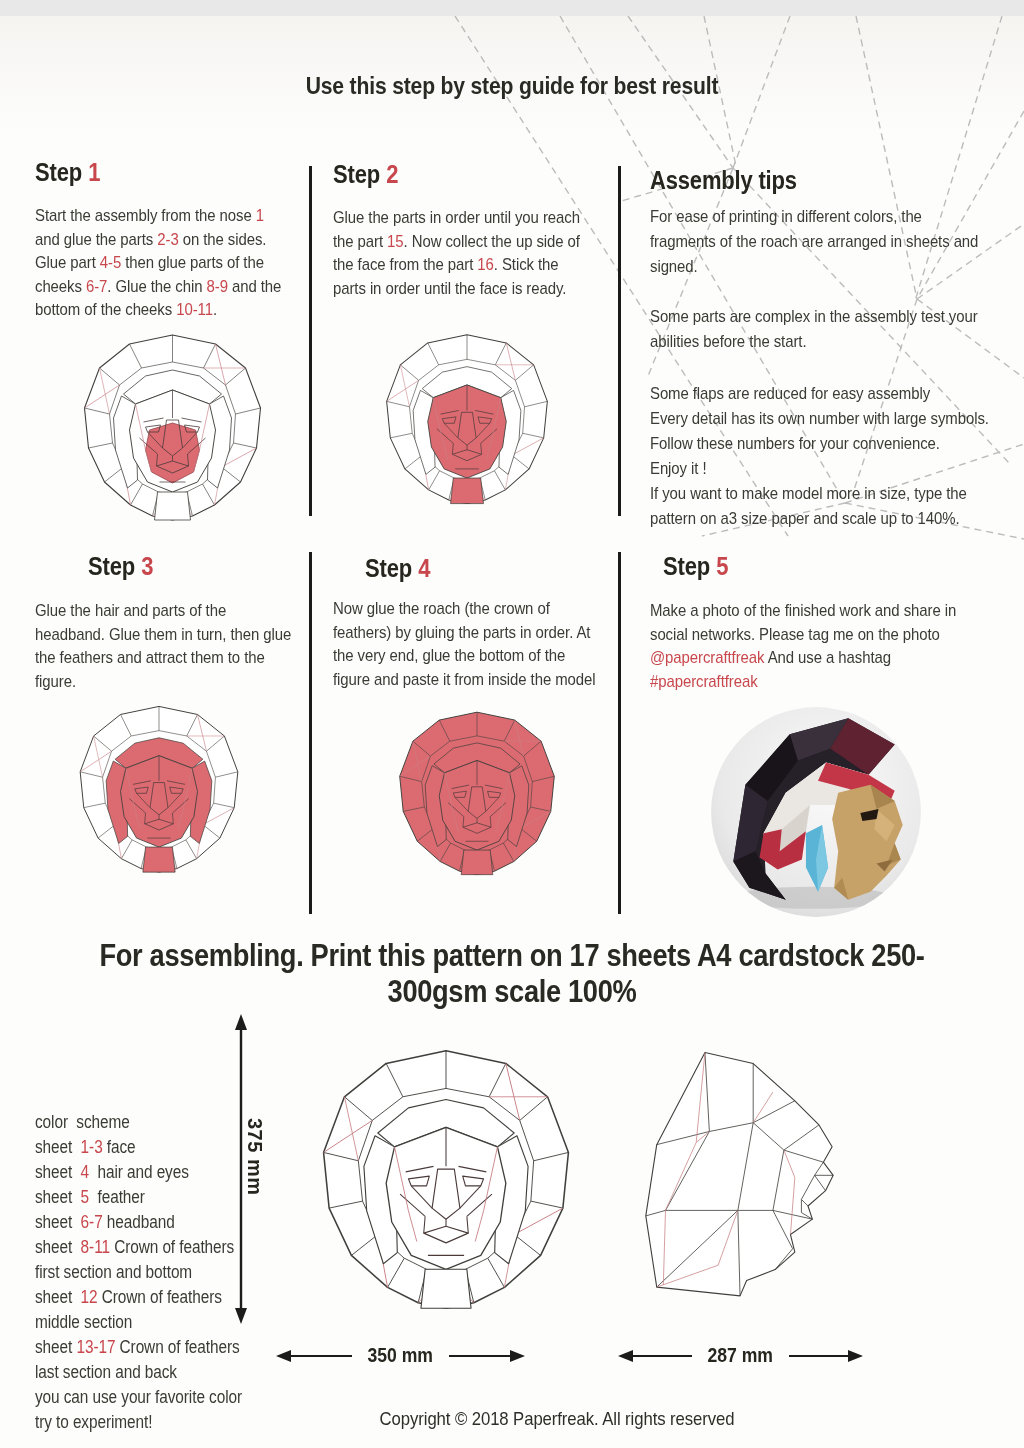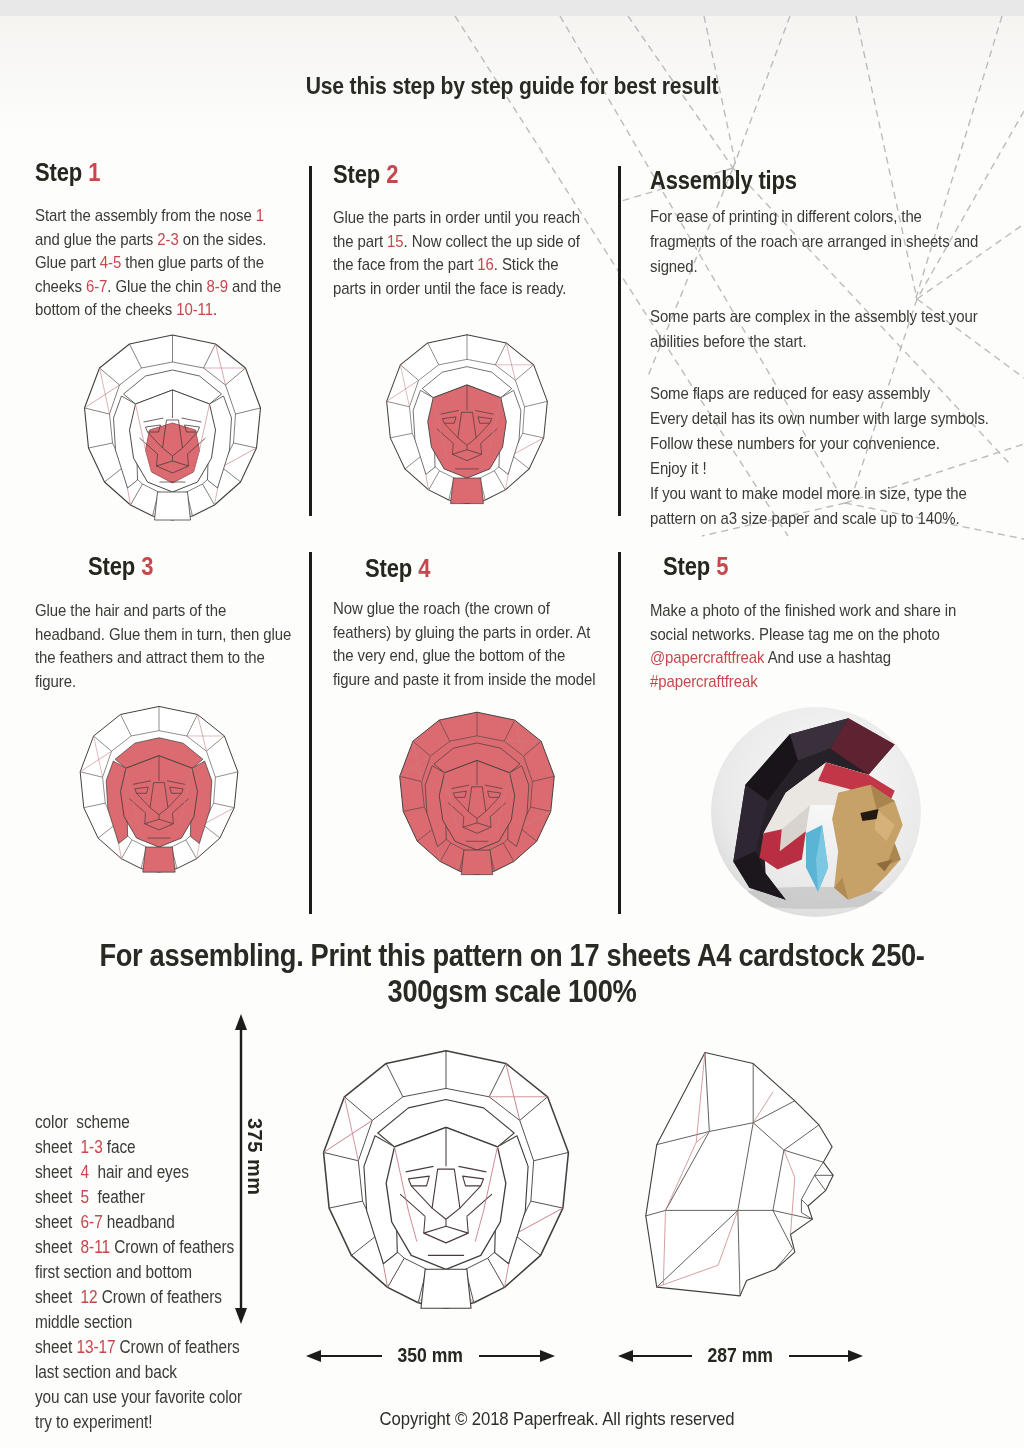--- a/index.html
+++ b/index.html
@@ -493,21 +493,21 @@
         <line x1="52" y1="150" x2="50" y2="218" stroke="#c98186" stroke-width="0.7"></line>
         <line x1="92" y1="78" x2="80" y2="88" stroke="#c98186" stroke-width="0.7"></line>
         <line x1="132" y1="70" x2="150" y2="42" stroke="#c98186" stroke-width="0.7"></line>
         <line x1="160" y1="95" x2="170" y2="120" stroke="#c98186" stroke-width="0.7"></line>
         <line x1="170" y1="120" x2="166" y2="172" stroke="#c98186" stroke-width="0.7"></line>
         <line x1="118" y1="150" x2="100" y2="200" stroke="#c98186" stroke-width="0.7"></line>
         <line x1="100" y1="200" x2="44" y2="220" stroke="#c98186" stroke-width="0.7"></line>
       </svg>
     </div>
 
-  <div class="abs dim-row" style="left:304px;top:1328px;">
+  <div class="abs dim-row" style="left:274px;top:1328px;">
     <svg width="80" height="16" viewBox="0 0 80 16">
       <line x1="78" y1="8" x2="14" y2="8" stroke="#1c1c1a" stroke-width="2.2"></line>
       <polygon points="2,8 17,2 17,14" fill="#1c1c1a"></polygon>
     </svg>
     <span class="dim-label cond-c">350 mm</span>
     <svg width="80" height="16" viewBox="0 0 80 16">
       <line x1="2" y1="8" x2="66" y2="8" stroke="#1c1c1a" stroke-width="2.2"></line>
       <polygon points="78,8 63,2 63,14" fill="#1c1c1a"></polygon>
     </svg>
   </div>

